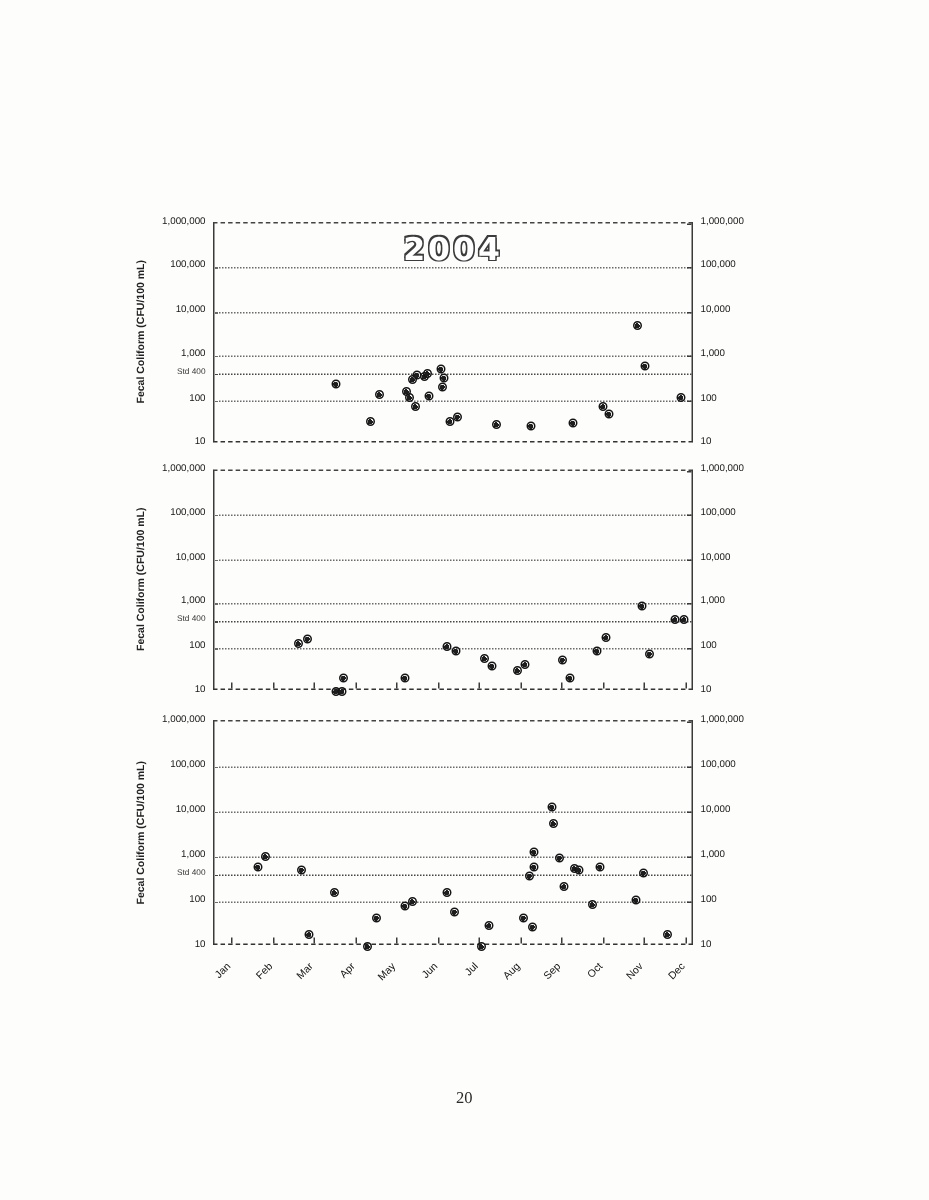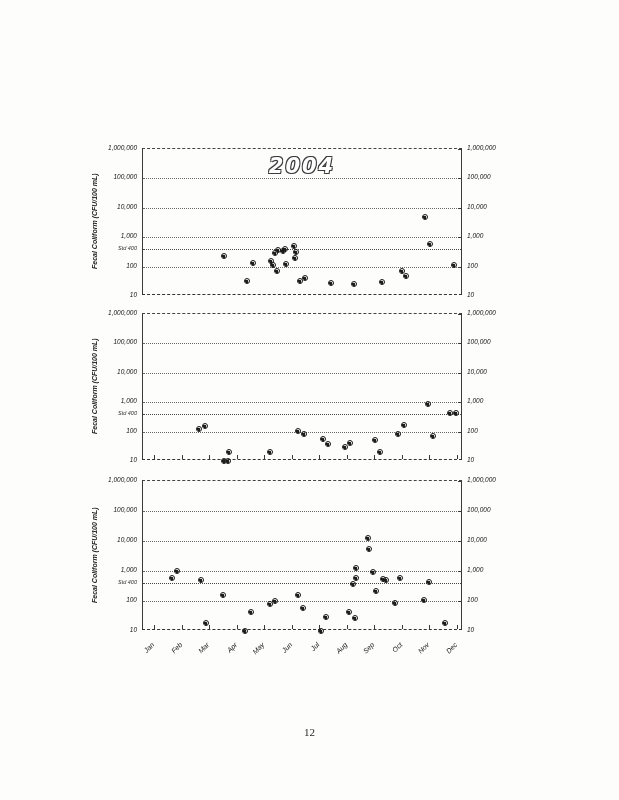--- a/index.html
+++ b/index.html
@@ -5,21 +5,21 @@
   html,body{margin:0;padding:0;}
   body{
     width:619px;height:800px;position:relative;background:#fdfdfc;
     font-family:"Liberation Sans",sans-serif;color:#1b1b1b;overflow:hidden;
   }
   .doc-title{
     position:absolute;top:100px;left:50px;right:50px;text-align:center;
     font-family:"Liberation Serif",serif;font-size:10.5px;line-height:14.5px;
     letter-spacing:.2px;color:#222;
   }
-  .chart{position:absolute;left:0;width:619px;font-style:italic;}
+  .chart{position:absolute;left:0;width:619px;}
   .plot{
     position:absolute;left:142px;top:0;width:320px;box-sizing:border-box;
     border-left:1px solid #3a3a3a;border-right:1px solid #3a3a3a;
     border-top:1px dashed #444;border-bottom:1px dashed #333;
   }
   .grid{position:absolute;left:0;right:0;height:0;border-top:1px dotted #6a6a6a;}
   .grid.std{border-top:1px dotted #454545;}
   .year-title{
     position:absolute;top:5px;left:0;right:0;text-align:center;
     font-family:"DejaVu Sans",sans-serif;font-weight:bold;font-size:21px;letter-spacing:2px;
@@ -258,13 +258,13 @@
       <div class="xlab" style="left: 118.5px; top: 2px;">Jun</div>
       <div class="xlab" style="left: 146px; top: 2px;">Jul</div>
       <div class="xlab" style="left: 173.5px; top: 2px;">Aug</div>
       <div class="xlab" style="left: 201px; top: 2px;">Sep</div>
       <div class="xlab" style="left: 228.5px; top: 2px;">Oct</div>
       <div class="xlab" style="left: 256px; top: 2px;">Nov</div>
       <div class="xlab" style="left: 283.5px; top: 2px;">Dec</div>
     </div>
 </section>
 
-<div class="page-number">12</div>
+<div class="page-number">20</div>
 
 </body></html>

